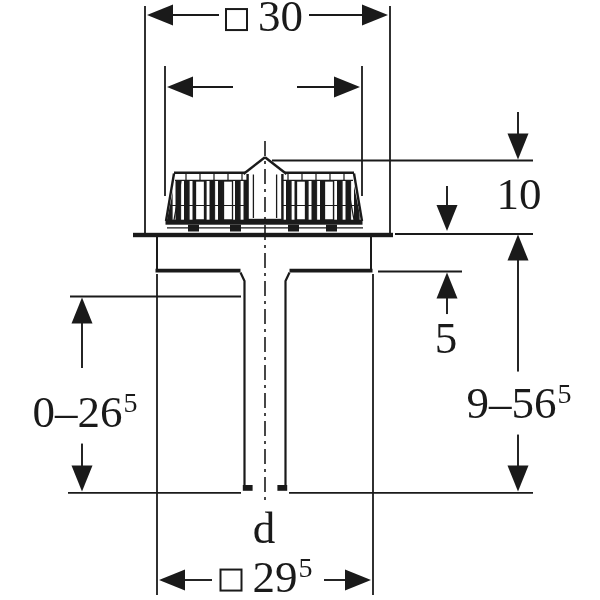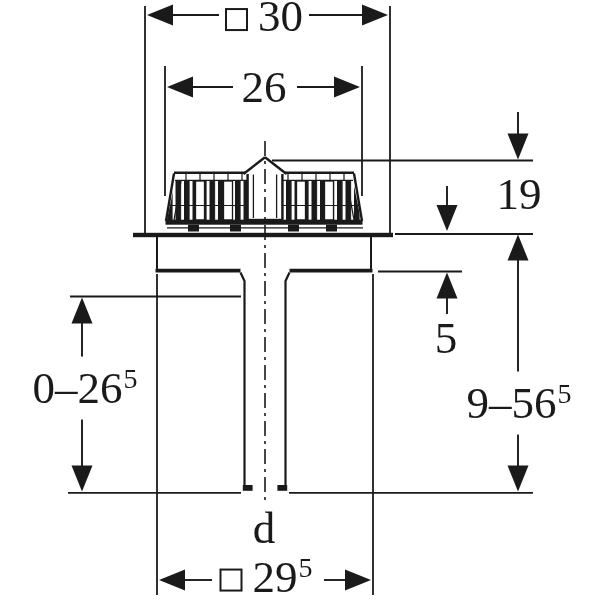--- a/index.html
+++ b/index.html
@@ -145,37 +145,34 @@
       <rect x="277.4" y="485" width="9.8" height="5.8" fill="#1a1a1a"></rect>
     </g>
 
     <line x1="265" y1="141" x2="265" y2="509" stroke="#1a1a1a" stroke-width="1.6" stroke-dasharray="15 5 3 5"></line>
   </svg>
 
   <div class="dim-label" style="left:264px;top:17px">
     <span class="sq"></span><span>30</span>
   </div>
 
-  <div class="dim-label" style="left:264px;top:88px">
-    <span>26</span>
-  </div>
 
   <div class="dim-label" style="left:519px;top:195px">
-    <span>19</span>
+    <span>10</span>
   </div>
 
   <div class="dim-label" style="left:446px;top:339px">
     <span>5</span>
   </div>
 
   <div class="dim-label vgap" style="left:519px;top:403px">
     <span>9–56</span><span class="sup">5</span>
   </div>
 
-  <div class="dim-label vgap" style="left:85px;top:388px">
+  <div class="dim-label vgap" style="left:85px;top:412px">
     <span>0–26</span><span class="sup">5</span>
   </div>
 
   <div class="dim-label" style="left:264px;top:529px">
     <span>d</span>
   </div>
 
   <div class="dim-label" style="left:266px;top:577px">
     <span class="sq"></span><span>29</span><span class="sup">5</span>
   </div>

